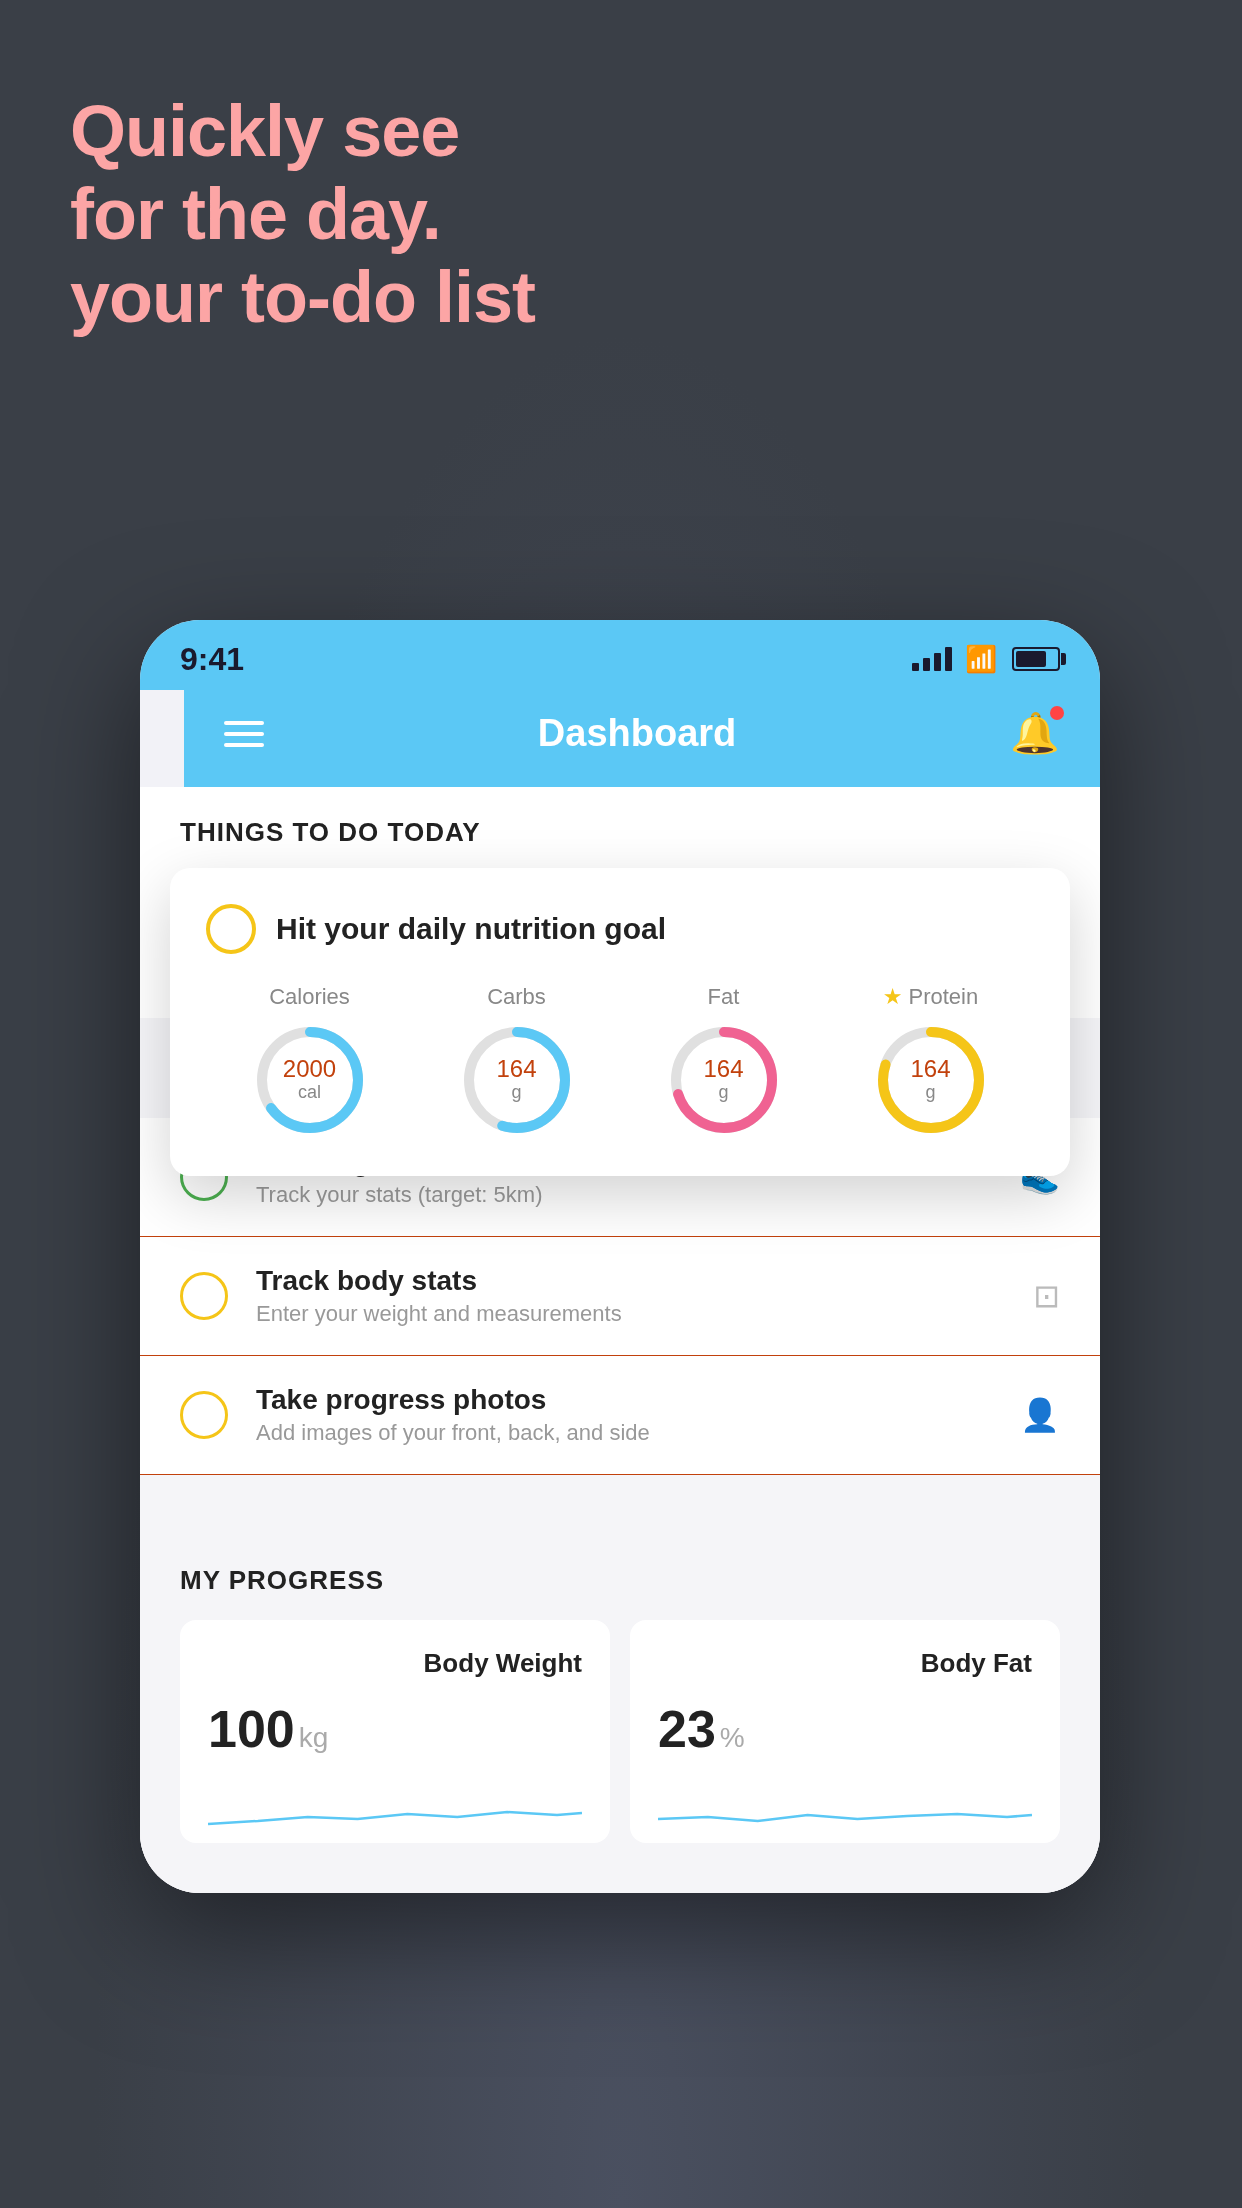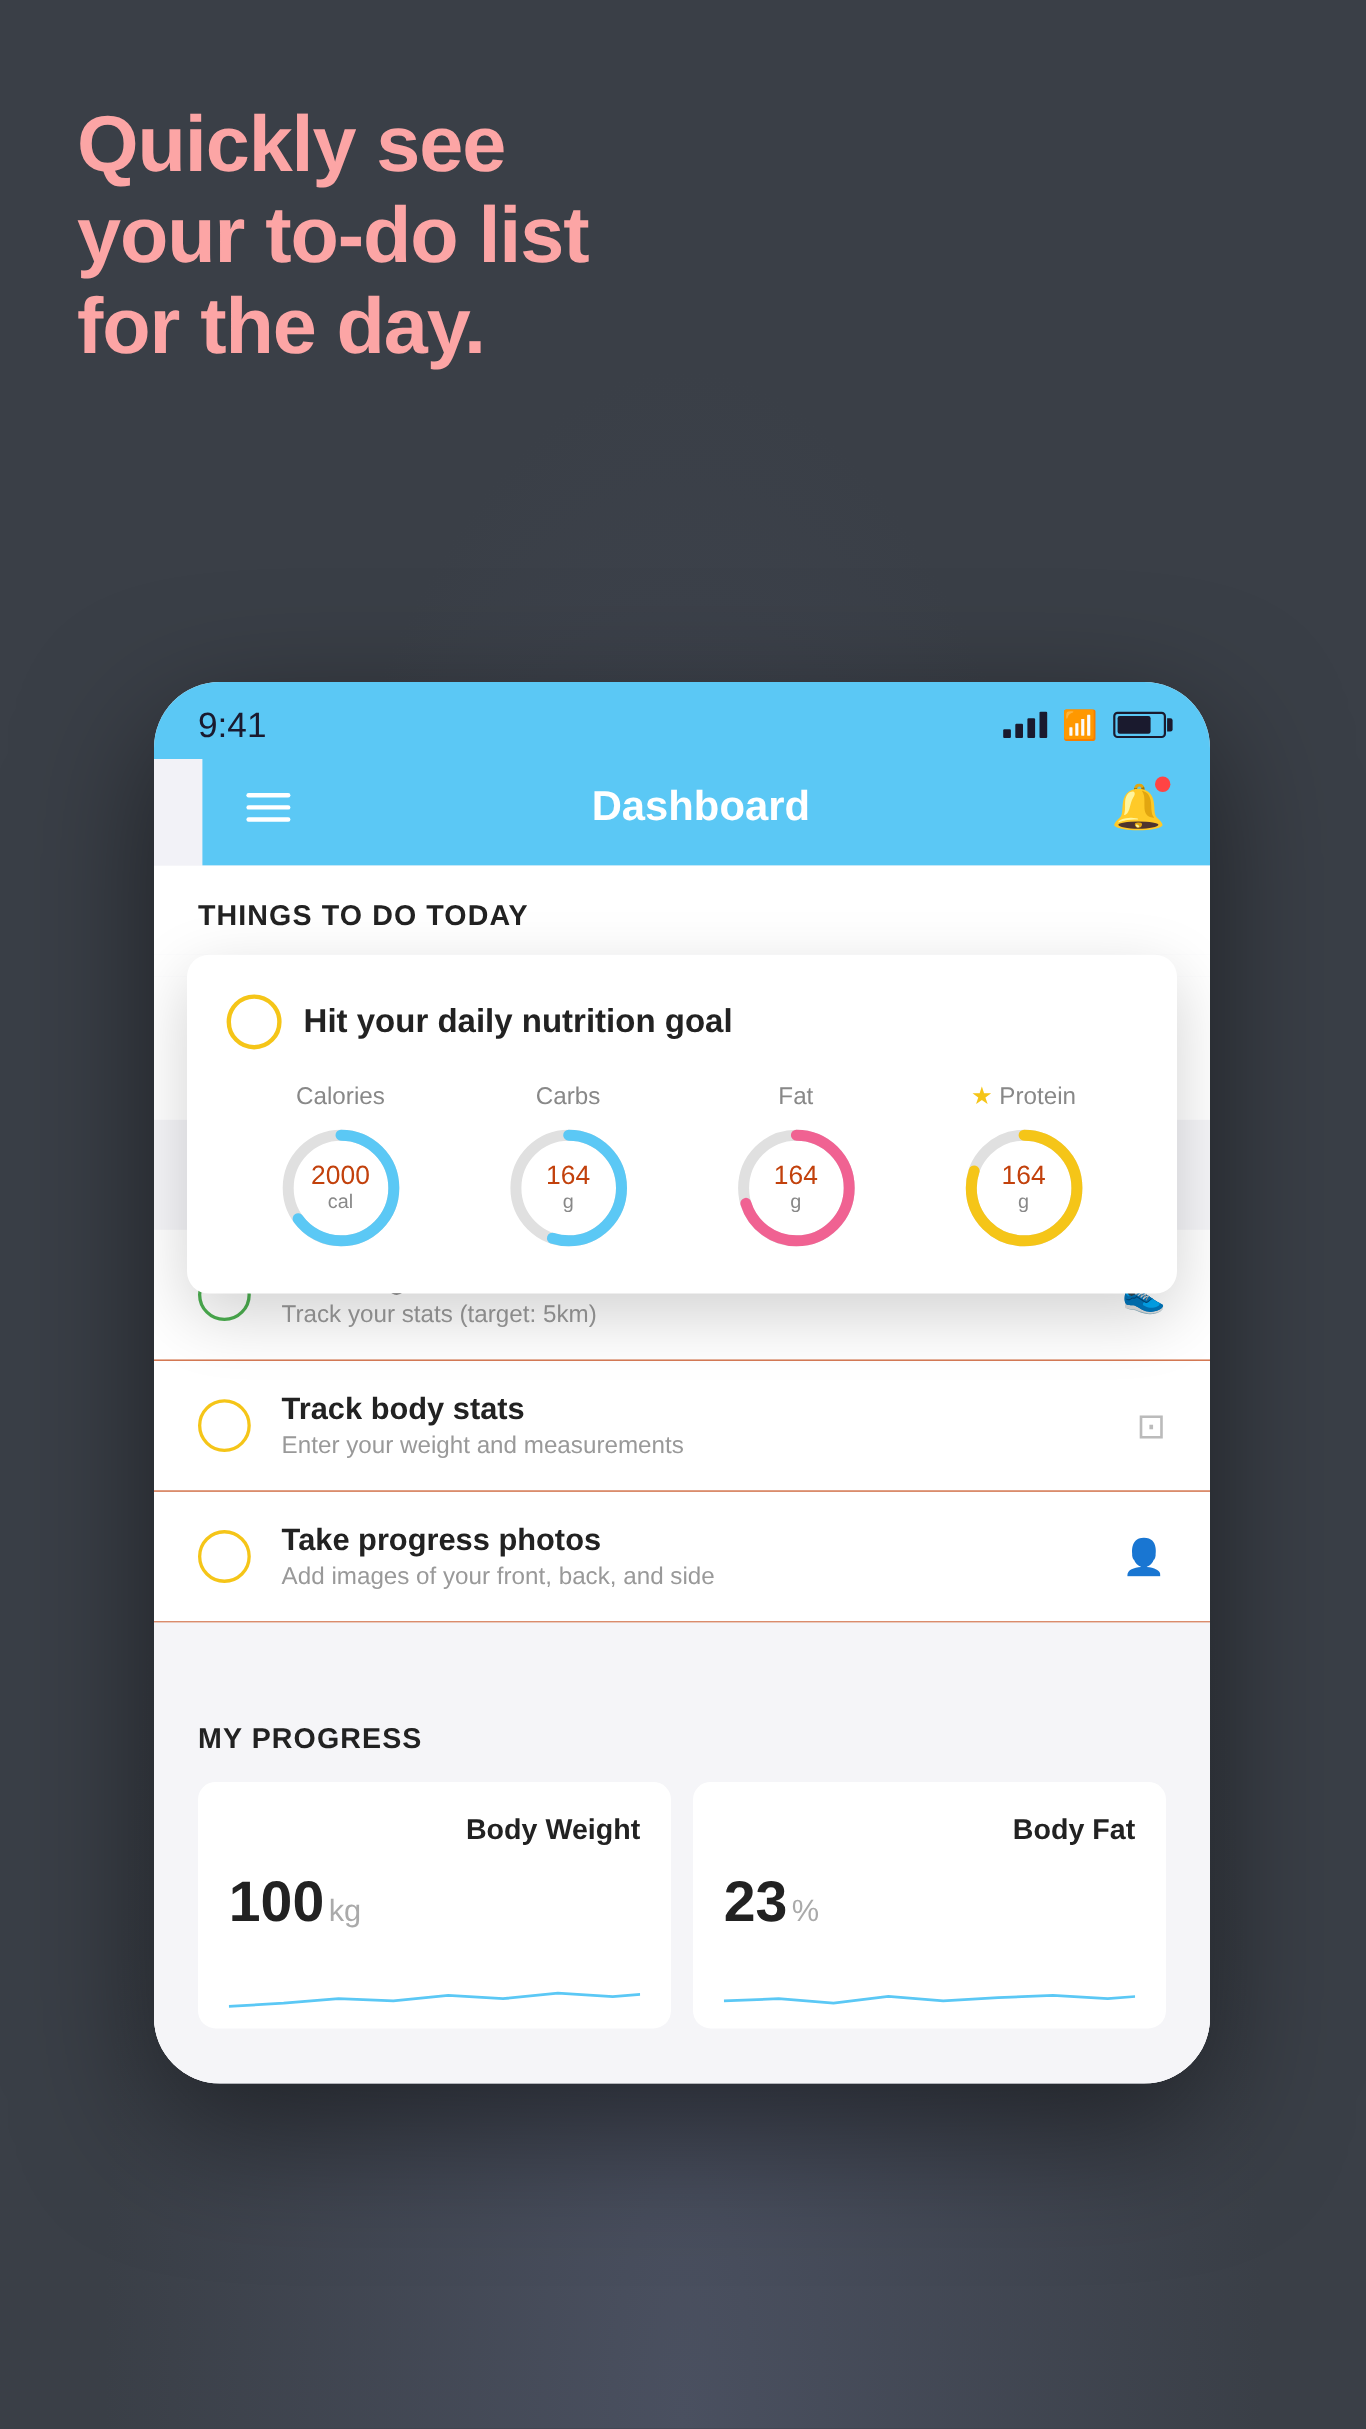--- a/index.html
+++ b/index.html
@@ -46,21 +46,21 @@
       background: #5bc8f5;
       display: flex;
       justify-content: space-between;
       align-items: center;
       padding: 18px 40px 10px 40px;
       height: 70px;
     }
     .status-time {
       color: #1a1a2e;
       font-size: 32px;
-      font-weight: 400;
+      font-weight: 700;
     }
     .status-icons {
       display: flex;
       align-items: center;
       gap: 14px;
     }
     .signal-bars {
       display: flex;
       align-items: flex-end;
       gap: 4px;
@@ -334,22 +334,22 @@
       width: 100%;
     }
   </style>
 </head>
 <body>
 
 <div class="bg-overlay"></div>
 
 <div class="headline">
   <div>Quickly see</div>
+  <div>for the day.</div>
   <div>your to-do list</div>
-  <div>for the day.</div>
 </div>
 
 <div class="phone">
 
   <div class="status-bar">
     <span class="status-time">9:41</span>
     <div class="status-icons">
       <div class="signal-bars">
         <div class="signal-bar" style="height:8px"></div>
         <div class="signal-bar" style="height:13px"></div>

